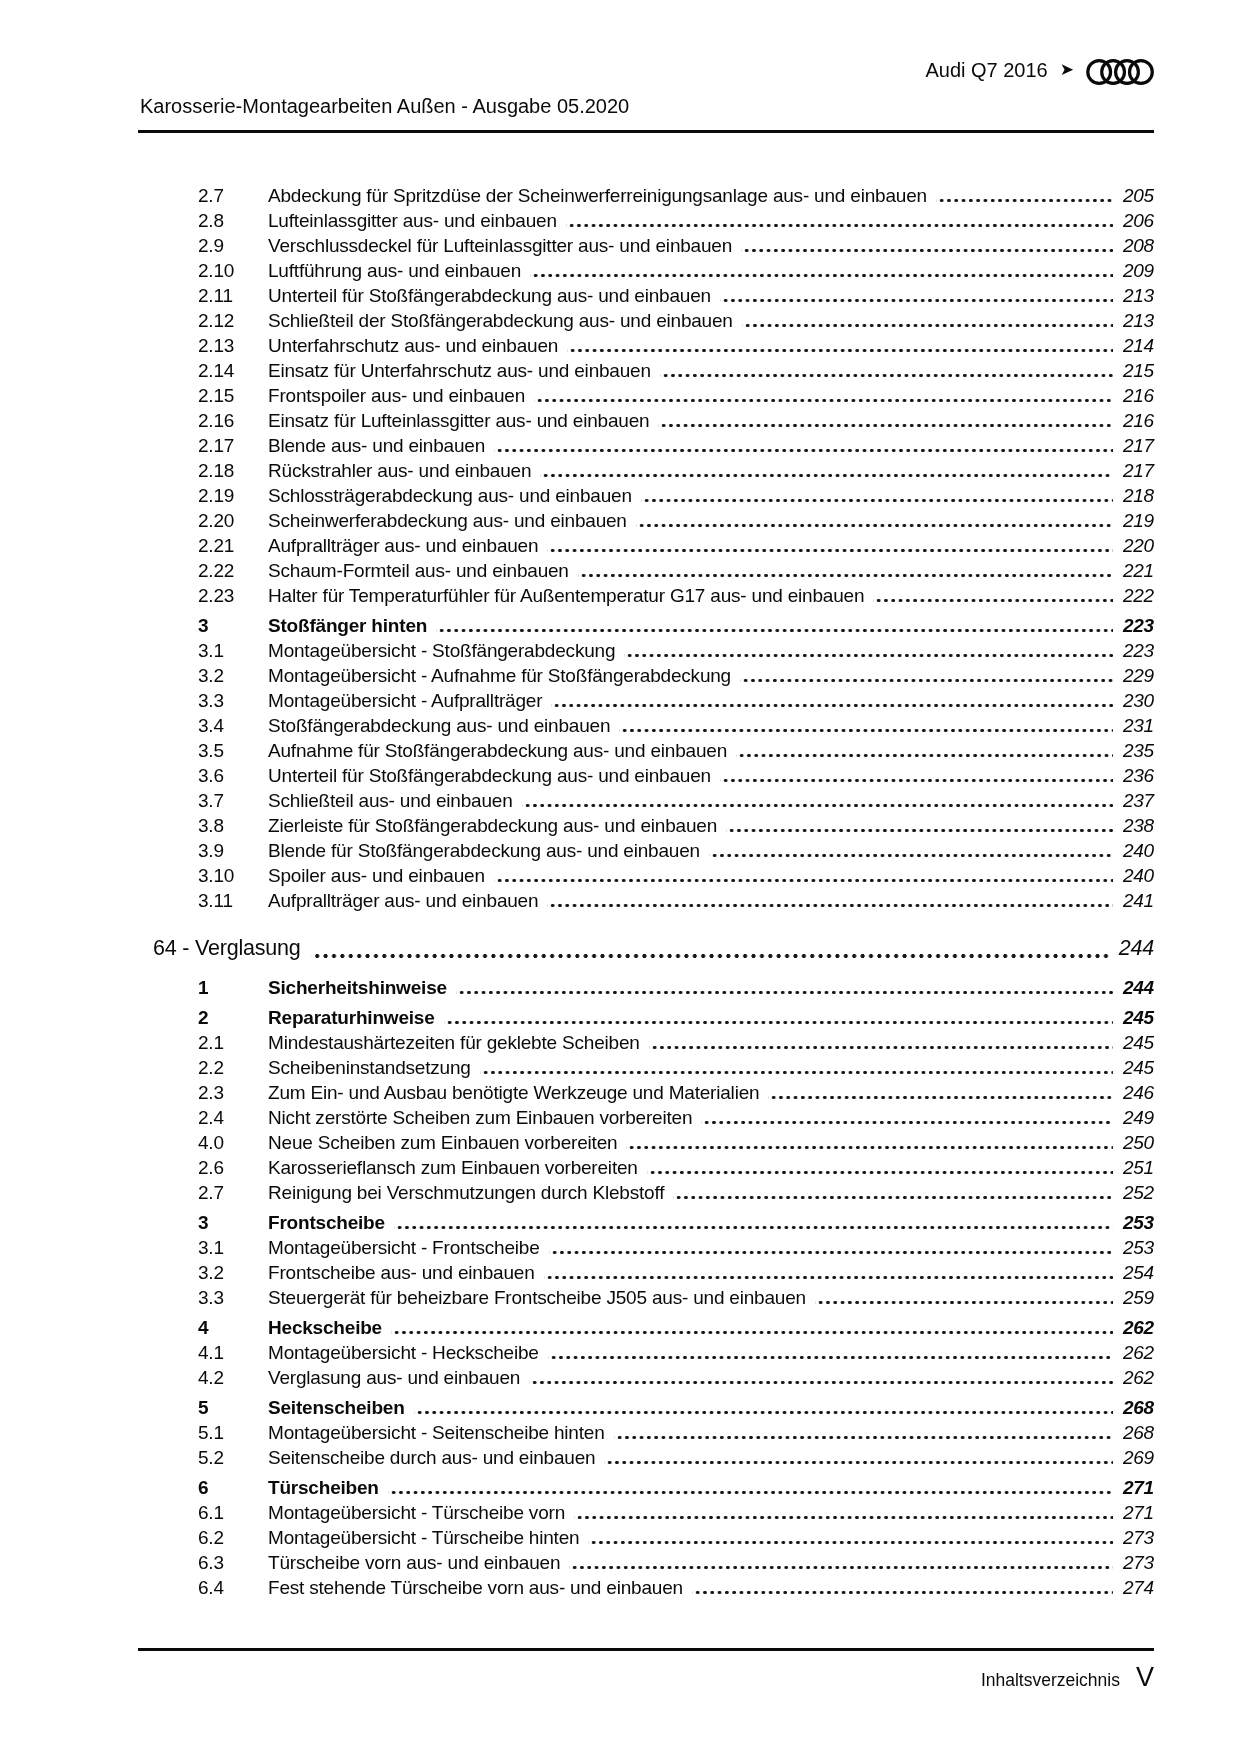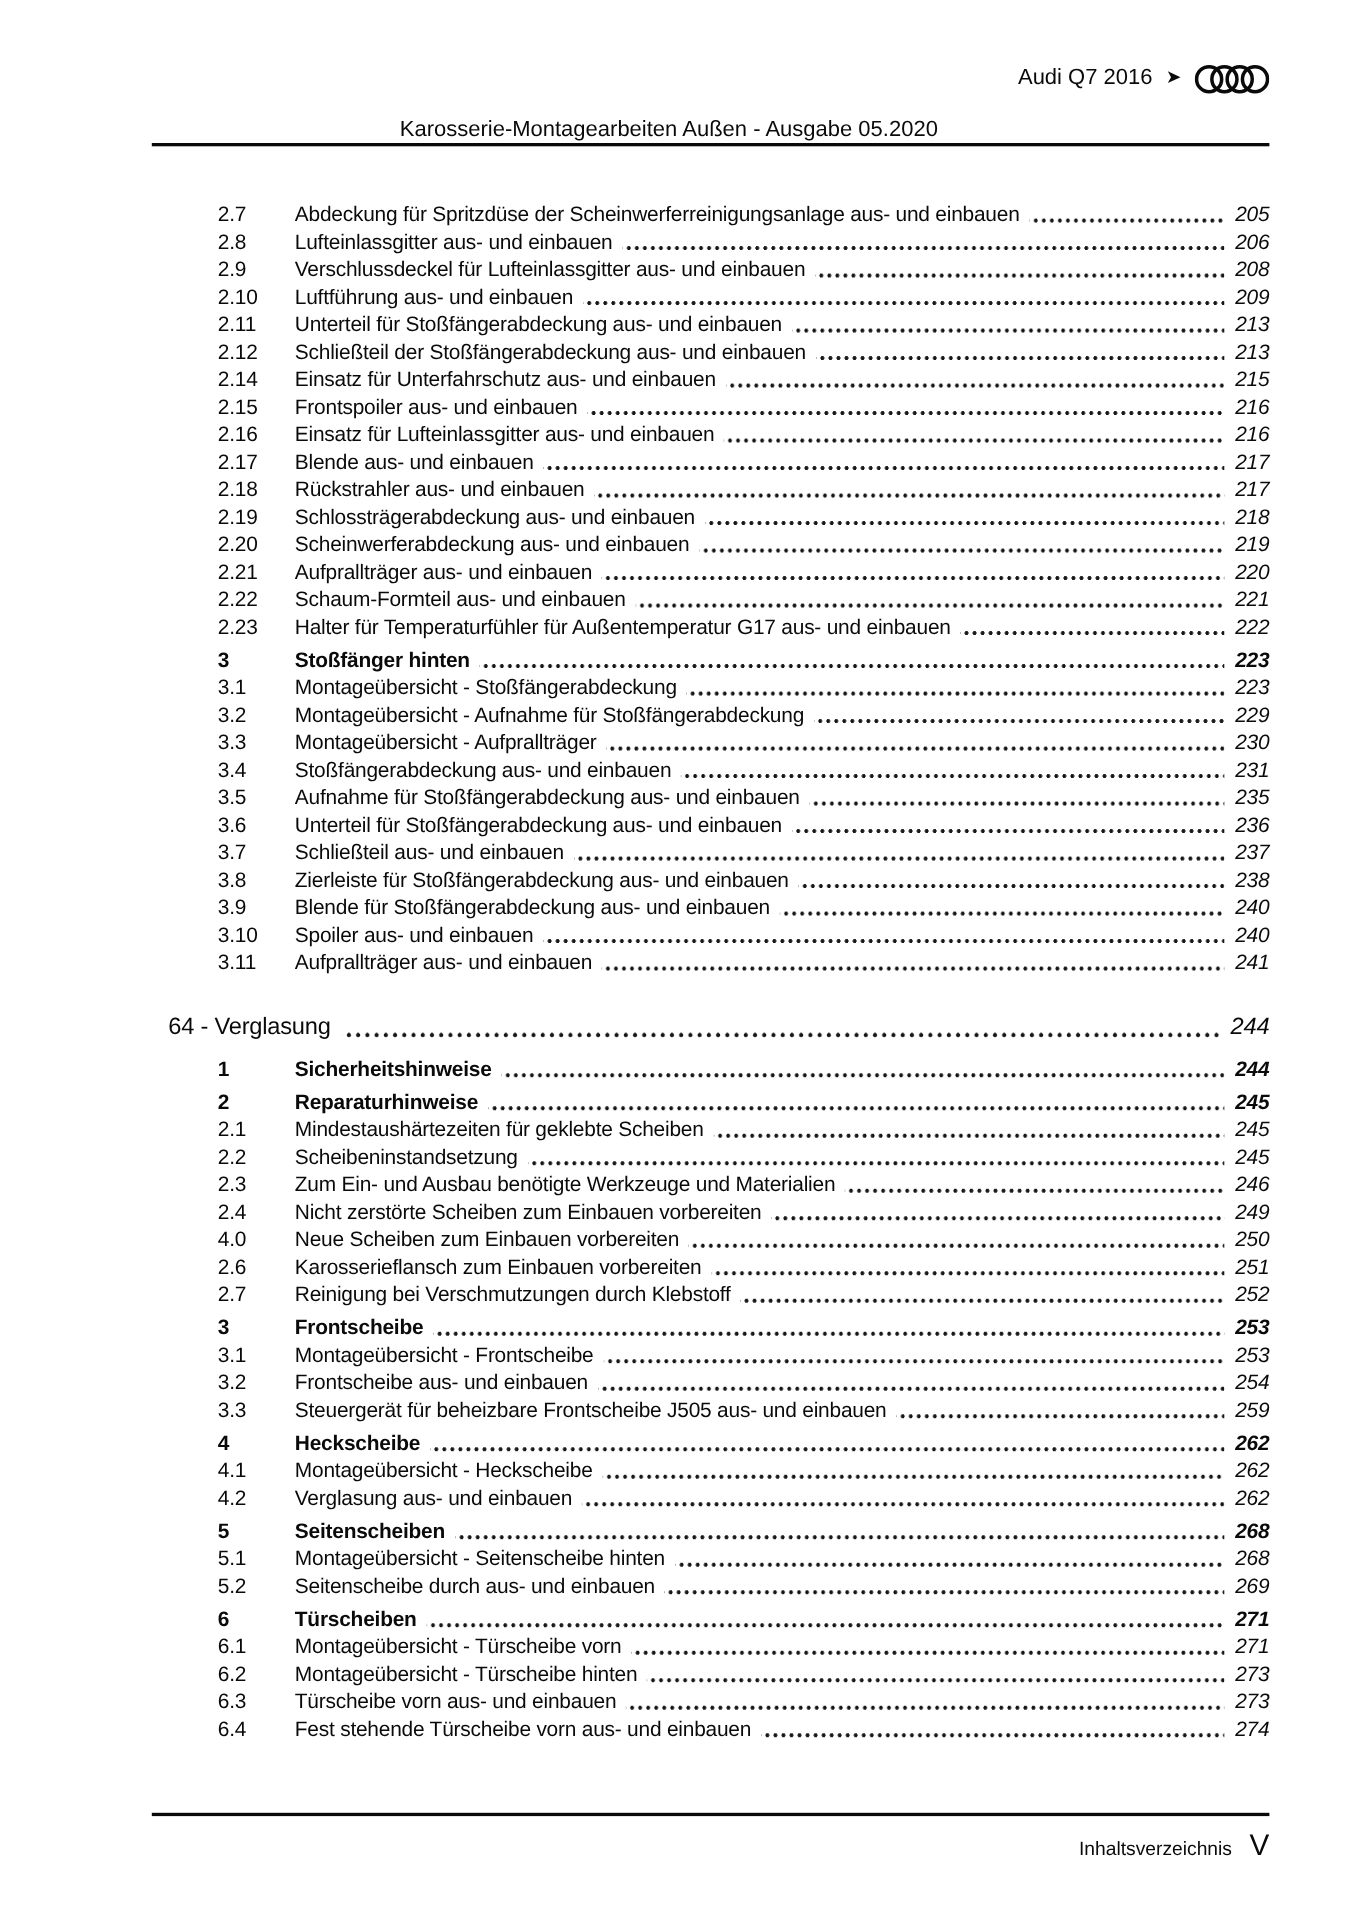--- a/index.html
+++ b/index.html
@@ -8,35 +8,35 @@
     font-family:"Liberation Sans", sans-serif;color:#0a0a0a;
     overflow:hidden;
   }
   
   .page-header{position:absolute;left:140px;top:58px;width:1014px;}
   .hdr-line1{display:flex;justify-content:flex-end;align-items:flex-start;gap:12px;
     font-size:20px;line-height:24px;}
   .hdr-model{white-space:nowrap;}
   .hdr-arrow{font-size:17px;line-height:24px;}
   .audi-rings{flex:0 0 auto;display:block;}
-  .hdr-line2{text-align:center;padding-right:78px;font-size:20px;line-height:24px;margin-top:20px;}
+  .hdr-line2{text-align:left;padding-right:78px;font-size:20px;line-height:24px;margin-top:8px;}
   .hdr-rule{position:absolute;left:138px;top:130px;width:1016px;height:3px;background:#0a0a0a;}
   
   .toc{position:absolute;left:140px;top:183px;width:1014px;}
   .row{display:flex;align-items:baseline;height:25px;line-height:25px;
     font-size:19px;letter-spacing:-0.2px;justify-content:flex-end;}
   .row .num{flex:0 0 70px;padding-left:58px;box-sizing:content-box;}
   .row .num{flex-basis:70px;}
   .row .title{flex:0 1 auto;white-space:nowrap;padding-right:9px;overflow:hidden;}
   .row .leader{flex:1 1 auto;min-width:12px;height:25px;align-self:stretch;
     background-image:radial-gradient(circle, #161616 1.55px, rgba(0,0,0,0) 1.9px);
     background-size:7.3px 25px;background-position:2px 5px;background-repeat:repeat-x;}
   .row .page{flex:0 0 auto;padding-left:10px;white-space:nowrap;font-style:italic;}
   .row.section{font-weight:bold;margin-top:5px;}
-  .row.chapter{font-size:21.5px;height:30px;line-height:30px;margin-top:30px;margin-bottom:12px;
+  .row.chapter{font-size:21.5px;height:30px;line-height:30px;margin-top:20px;margin-bottom:12px;
     font-weight:normal;}
   .row.chapter .title{padding-left:13px;padding-right:10px;}
   .row.chapter .leader{background-image:radial-gradient(circle, #161616 1.8px, rgba(0,0,0,0) 2.2px);
     background-size:8.4px 30px;background-position:2px 8px;}
   
   .ftr-rule{position:absolute;left:138px;top:1648px;width:1016px;height:3px;background:#0a0a0a;}
   .page-footer{position:absolute;right:86px;top:1662px;display:flex;align-items:baseline;gap:16px;}
   .ftr-label{font-size:17.5px;text-align:right;}
   .ftr-page{font-size:27px;}
 </style>
@@ -91,20 +91,26 @@
       <span class="leader"></span>
       <span class="page">213</span>
     </div>
     <div class="row sub">
       <span class="num">2.12</span>
       <span class="title">Schließteil der Stoßfängerabdeckung aus- und einbauen</span>
       <span class="leader"></span>
       <span class="page">213</span>
     </div>
     <div class="row sub">
+      <span class="num">2.13</span>
+      <span class="title">Unterfahrschutz aus- und einbauen</span>
+      <span class="leader"></span>
+      <span class="page">214</span>
+    </div>
+    <div class="row sub">
       <span class="num">2.14</span>
       <span class="title">Einsatz für Unterfahrschutz aus- und einbauen</span>
       <span class="leader"></span>
       <span class="page">215</span>
     </div>
     <div class="row sub">
       <span class="num">2.15</span>
       <span class="title">Frontspoiler aus- und einbauen</span>
       <span class="leader"></span>
       <span class="page">216</span>

